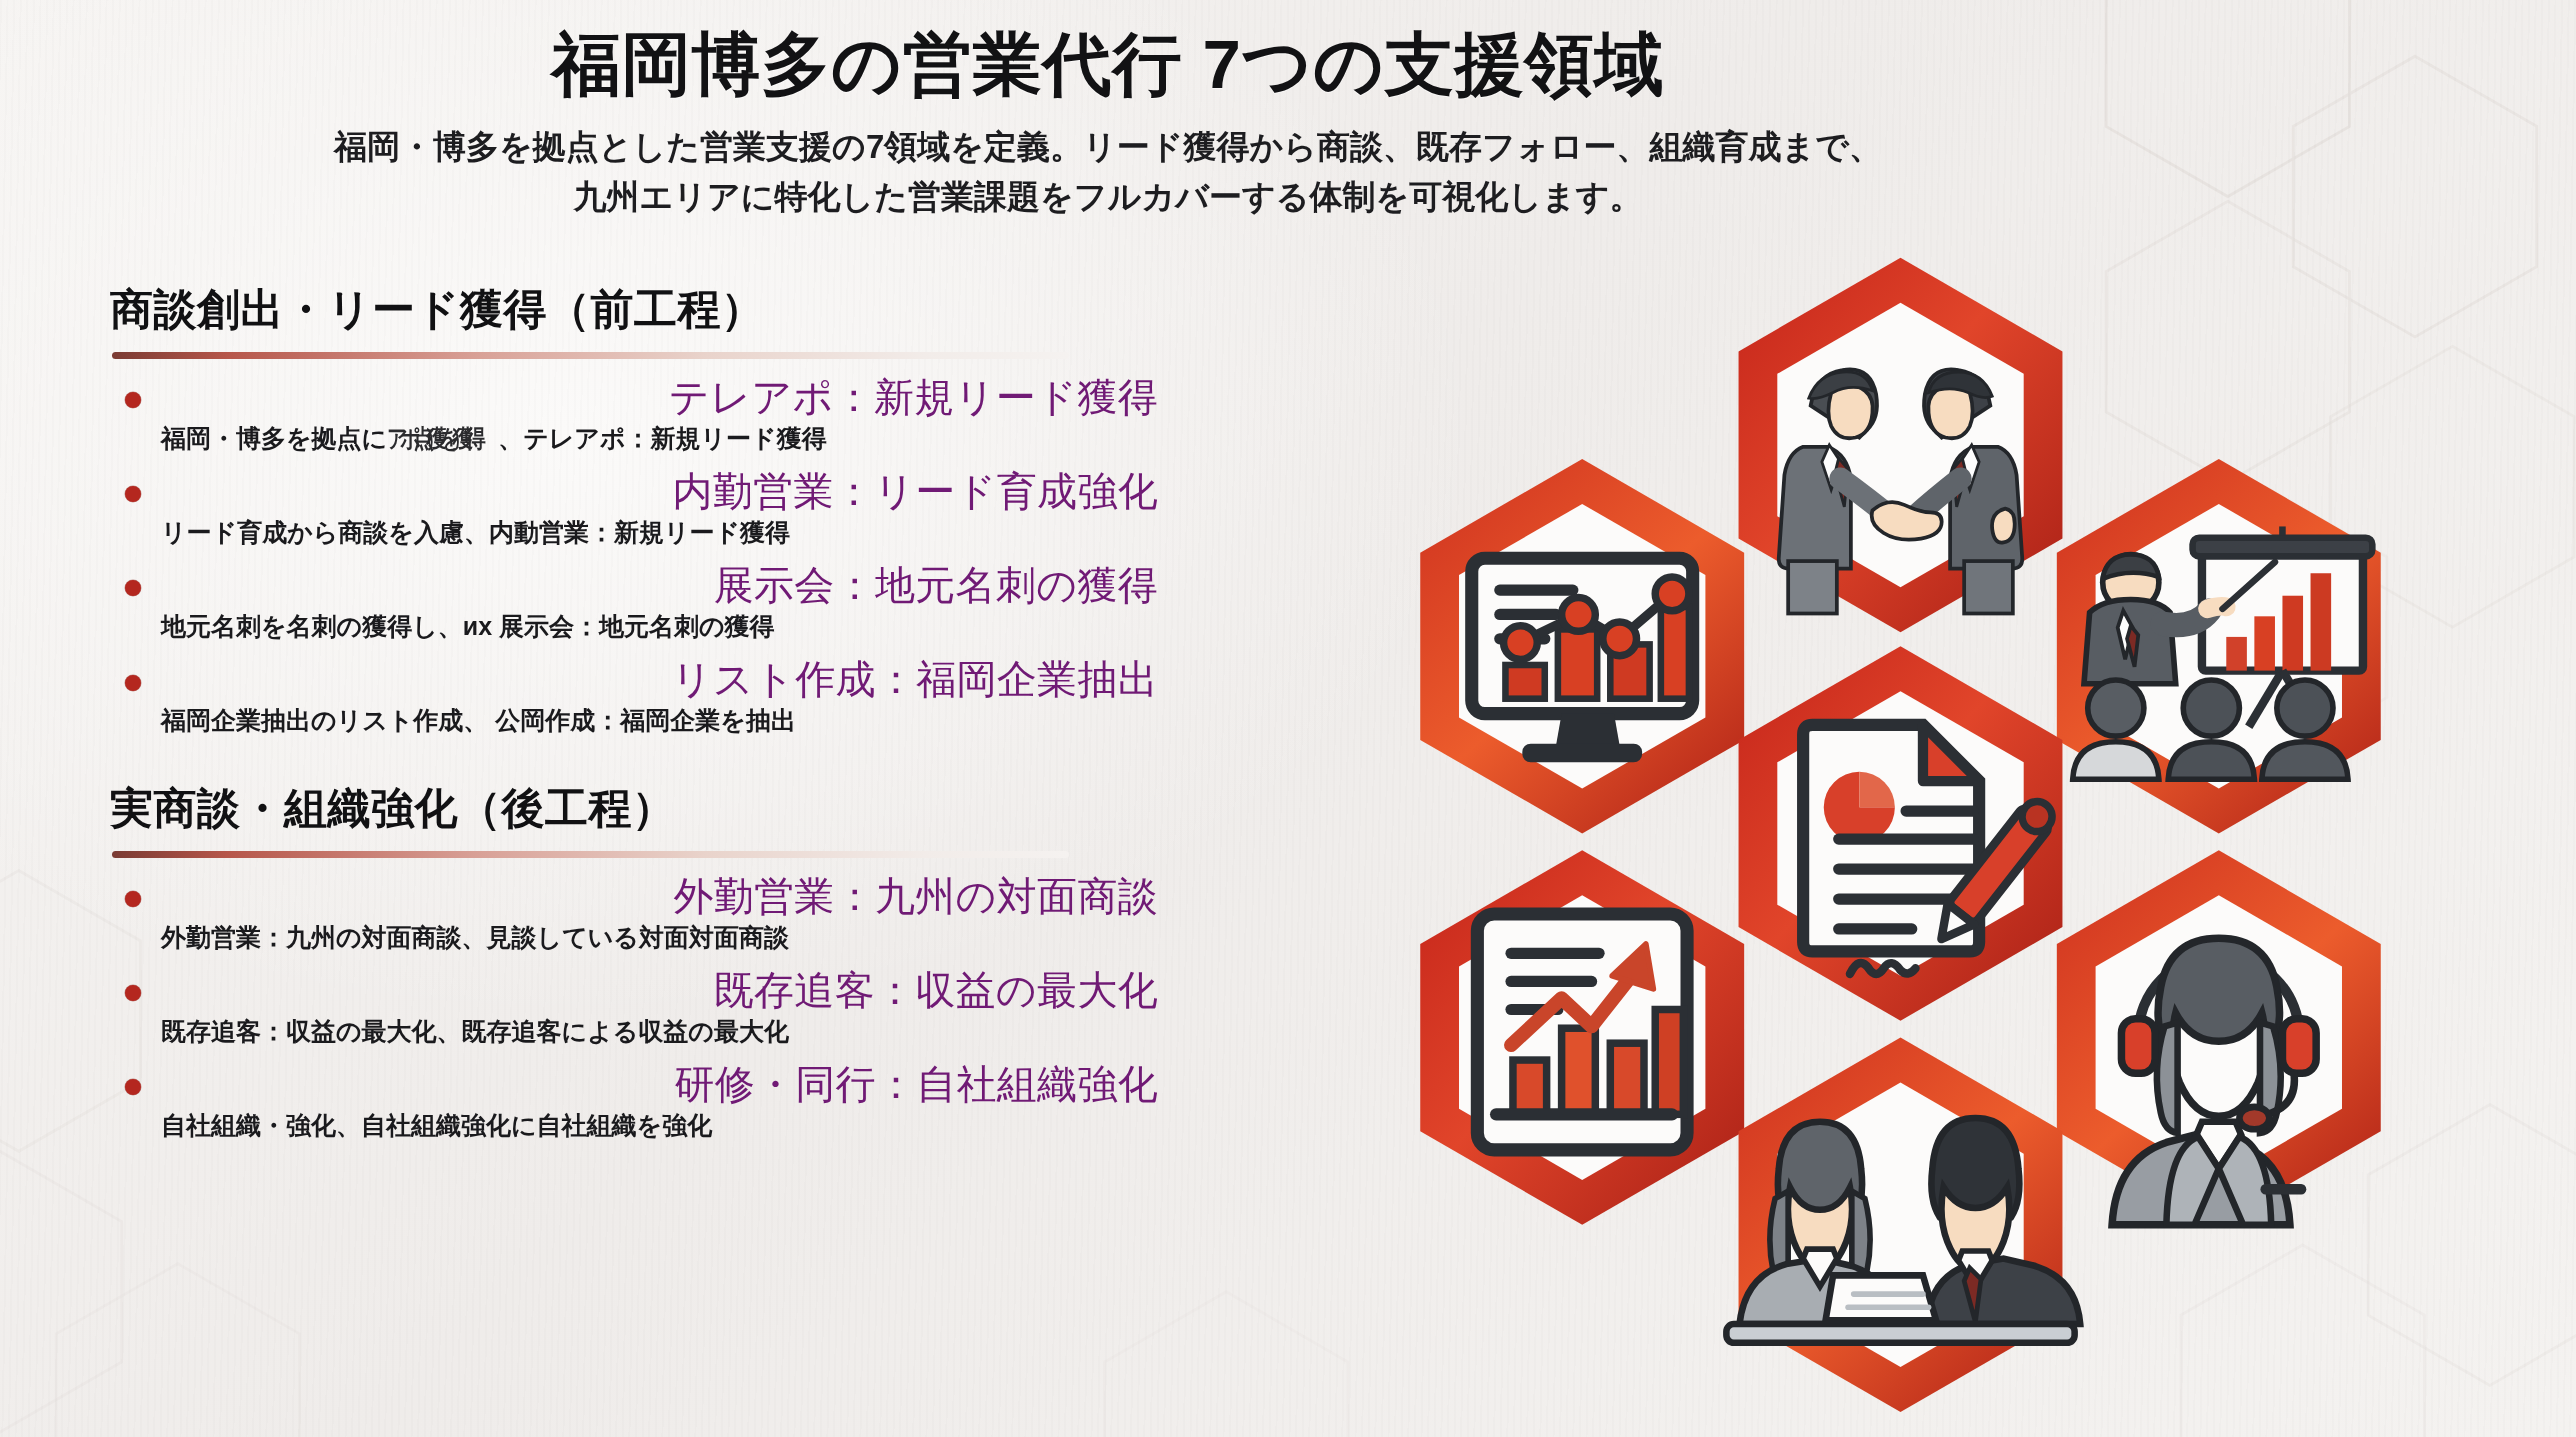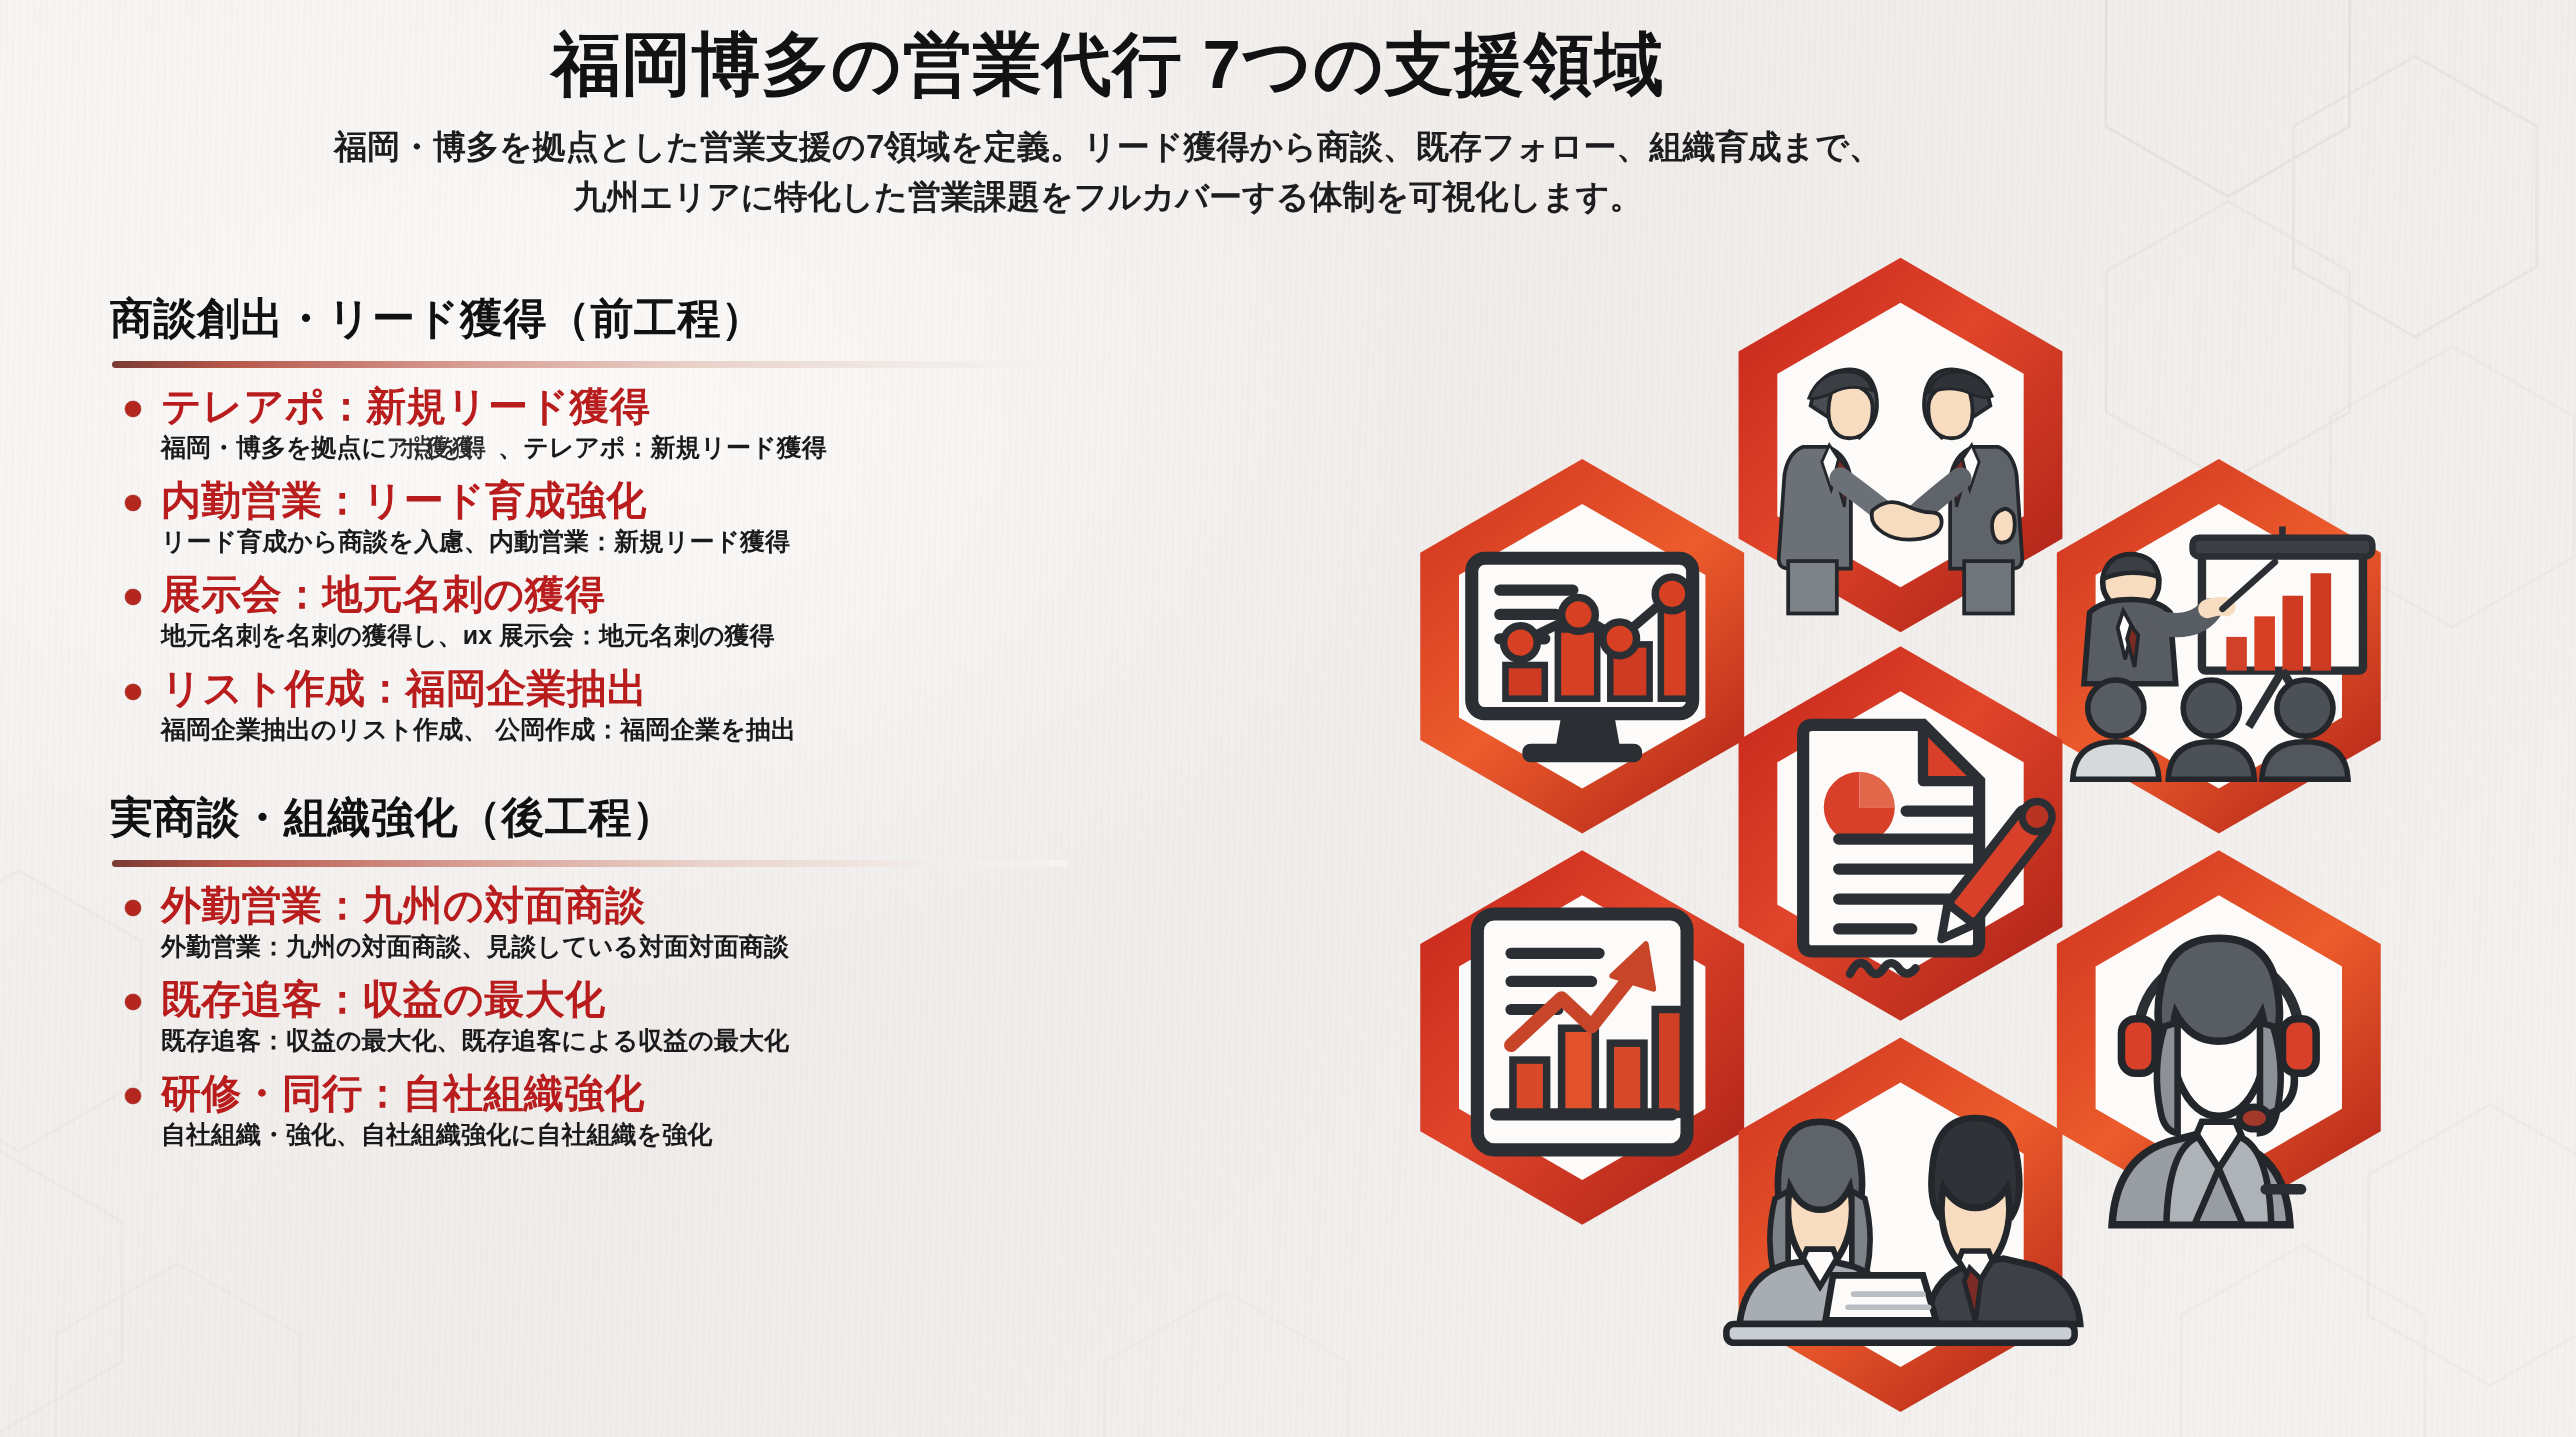--- a/index.html
+++ b/index.html
@@ -30,38 +30,39 @@
     color:#121214;margin:0;
     text-shadow:0 0.9px 0 rgba(255,255,255,.6);
   }
   .subtitle{
     margin:17px auto 0;max-width:1928px;
     font-size:33px;font-weight:bold;line-height:1.5;color:#1d1d20;
   }
   .subtitle .line{display:block;}
 
   
-  .left-col{position:absolute;left:110px;top:290px;width:1048px;z-index:5;}
+  .left-col{position:absolute;left:110px;top:281px;width:1048px;z-index:5;}
   .section{margin-bottom:26px;}
   .section-head{
     font-size:43px;font-weight:bold;color:#111113;letter-spacing:0.5px;
     padding-bottom:7.5px;margin:0 0 5.6px 0;
   }
   .rule{
     height:6.6px;width:957px;margin:0 0 13px 1.9px;border-radius:3.7px;
     background:linear-gradient(90deg,#7a3b33 0%,#b6564a 12%,#d8a096 38%,#e9d3cb 62%,#f2ece9 85%,#f5f2f0 100%);
   }
   .item{position:relative;padding-left:51px;margin-bottom:11.2px;}
   .dot{
     position:absolute;left:15px;top:20.6px;width:16px;height:16px;border-radius:50%;
     background:#b4271f;box-shadow:0 0 0 0.5px rgba(120,20,14,.45);
   }
   .item-title{
-    font-size:40px;font-weight:bold;line-height:1.26;color:#b91c1c;margin:0;
+    font-size:40px;font-weight:normal;line-height:1.26;color:#701a75;margin:0;
     letter-spacing:0.3px;
+    text-align:right;
   }
   .item-desc{
     font-size:25px;font-weight:bold;line-height:1.3;color:#1a1a1d;margin:0 0 0 0;
     letter-spacing:0;
   }
   .item-desc .smudge{
     display:inline-block;letter-spacing:-9.4px;filter:blur(0.3px);opacity:.92;
     transform:scaleX(.82);transform-origin:left center;
   }
   .section-2{margin-top:43px;}

